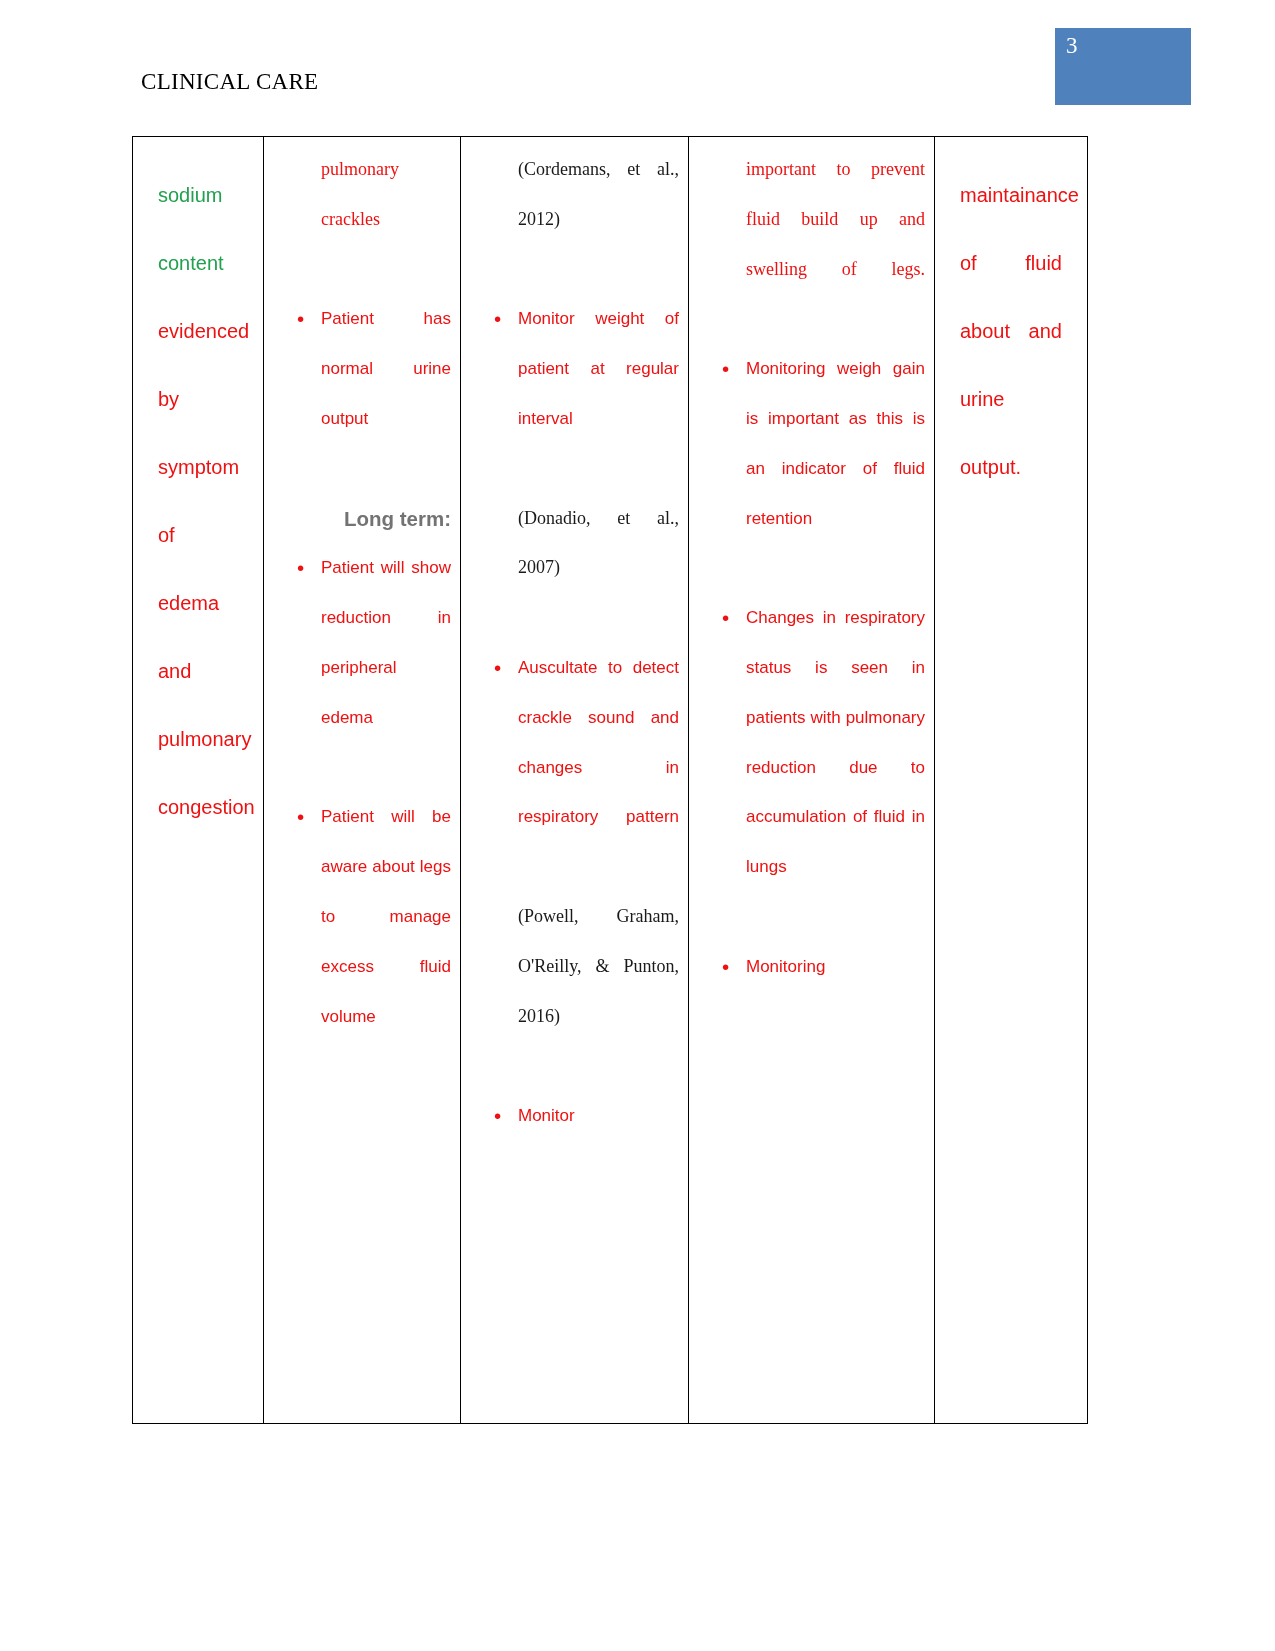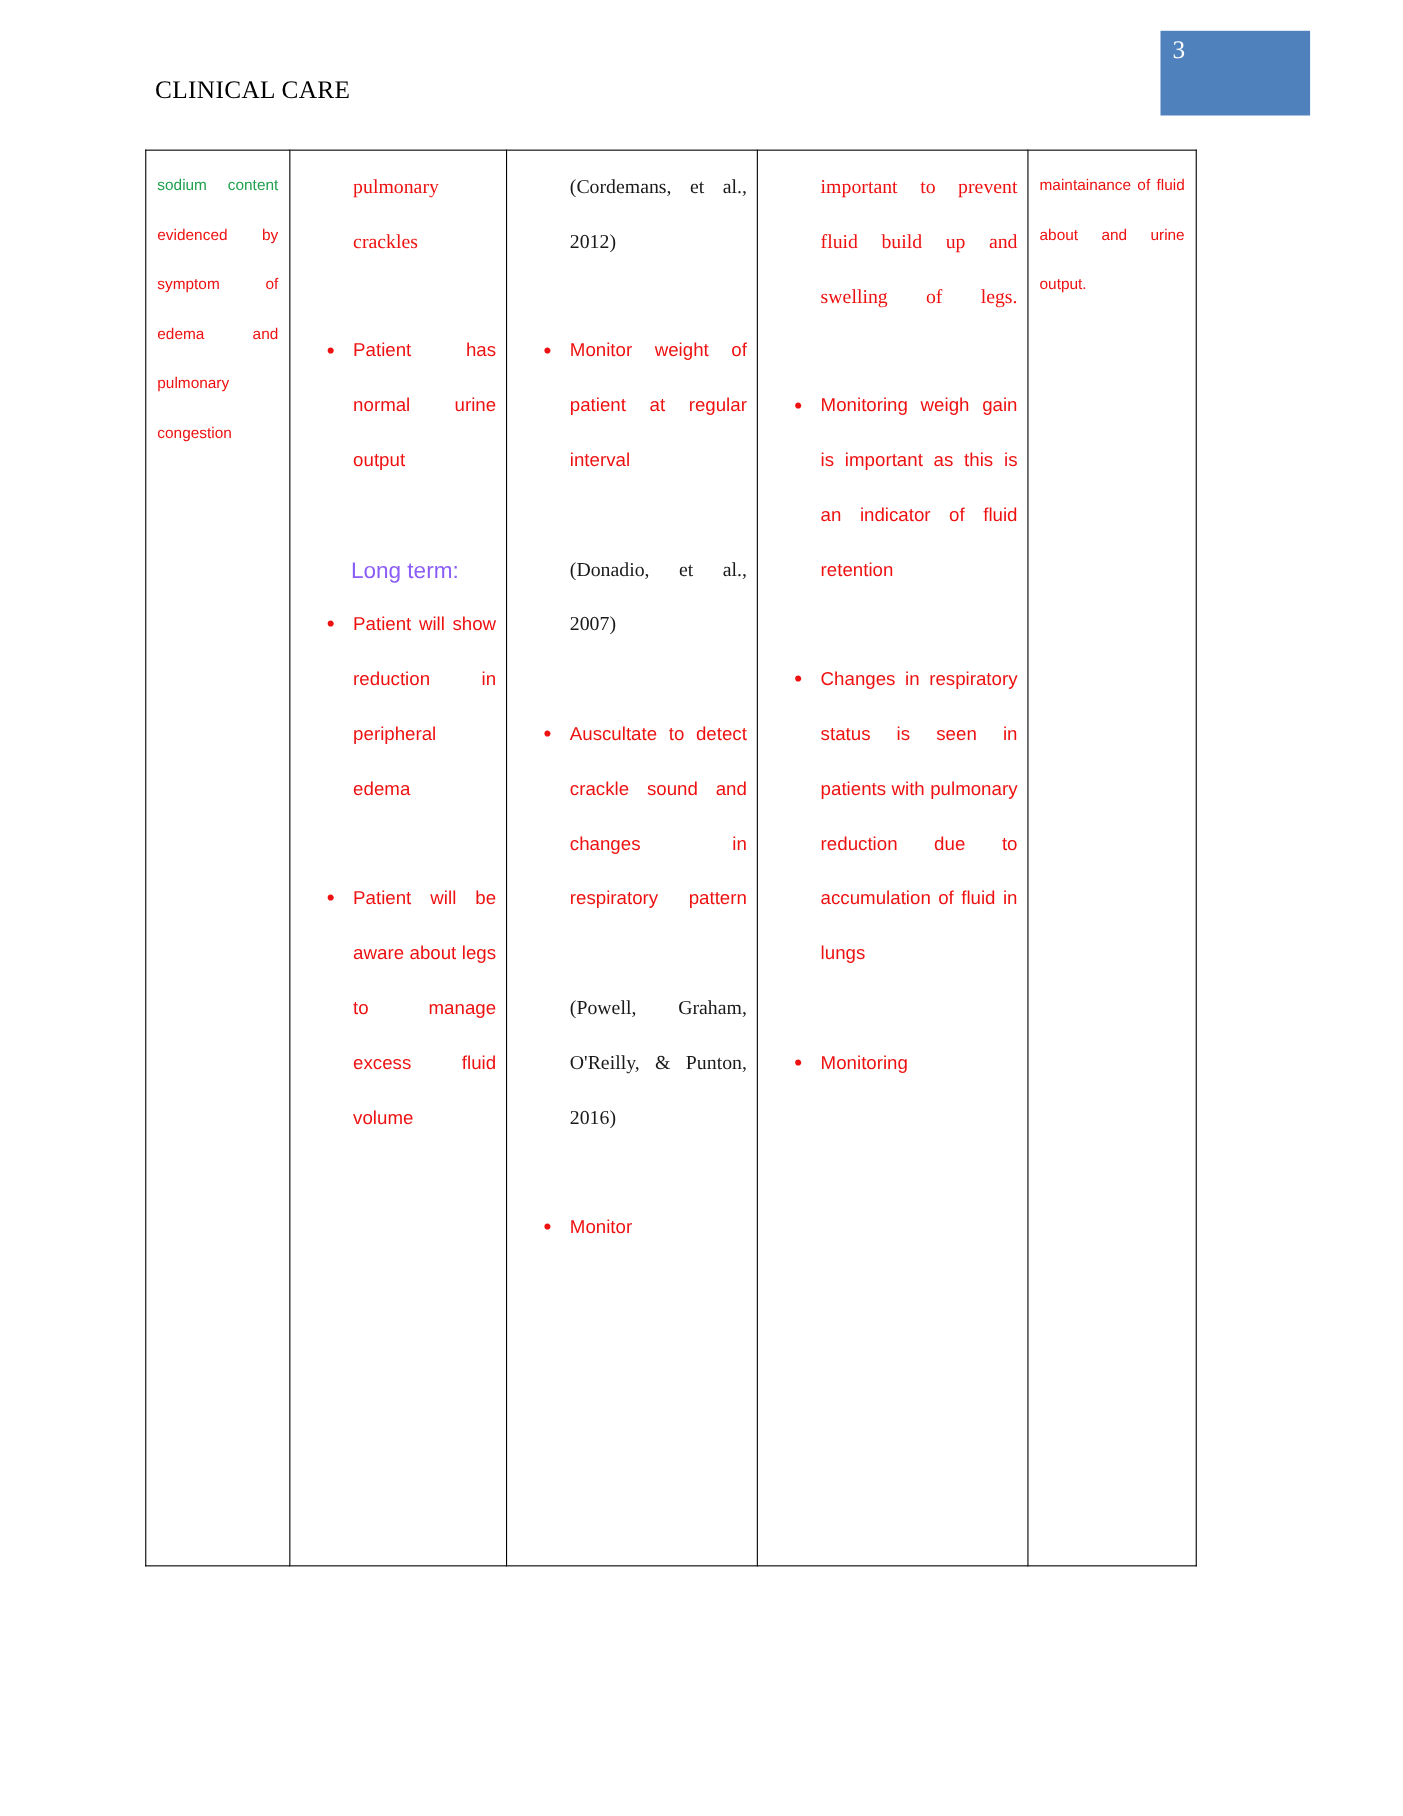--- a/index.html
+++ b/index.html
@@ -78,41 +78,41 @@
 
   
   .col-1 { width: 130px; }
   .col-2 { width: 196px; }
   .col-3 { width: 227px; }
   .col-4 { width: 245px; margin-top: 32px; }
   .col-5 { width: 152px; }
 
   
   .para {
-    margin: 1px;
-    font-size: 14px;
-    line-height: 45px;
+    margin: 16px;
+    font-size: 20px;
+    line-height: 68px;
     text-align: justify;
     text-justify: inter-word;
     color: #ee1111;
     word-break: normal;
     hyphens: none;
   }
 
   .green { color: #21a04e; }
   .red   { color: #ee1111; }
   .black { color: #1a1a1a; }
 
   .bold-label {
     margin: 0;
     font-size: 20.5px;
     line-height: 49.8px;
-    font-weight: normal;
-    color: #8b5cf6;
-    text-align: center;
+    font-weight: bold;
+    color: #737373;
+    text-align: right;
   }
 
   ul.bullets {
     margin: 0;
     padding: 0 0 0 0;
     list-style: none;
   }
   ul.bullets > li {
     position: relative;
     margin: 0;

